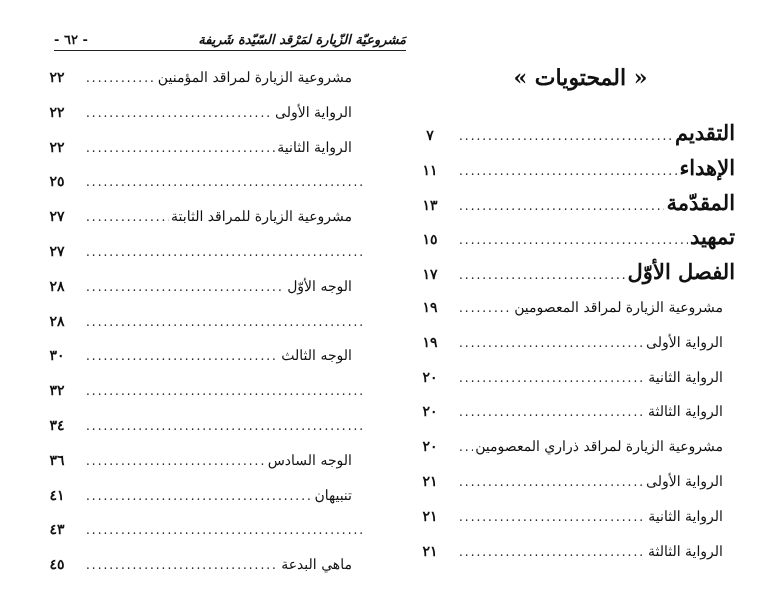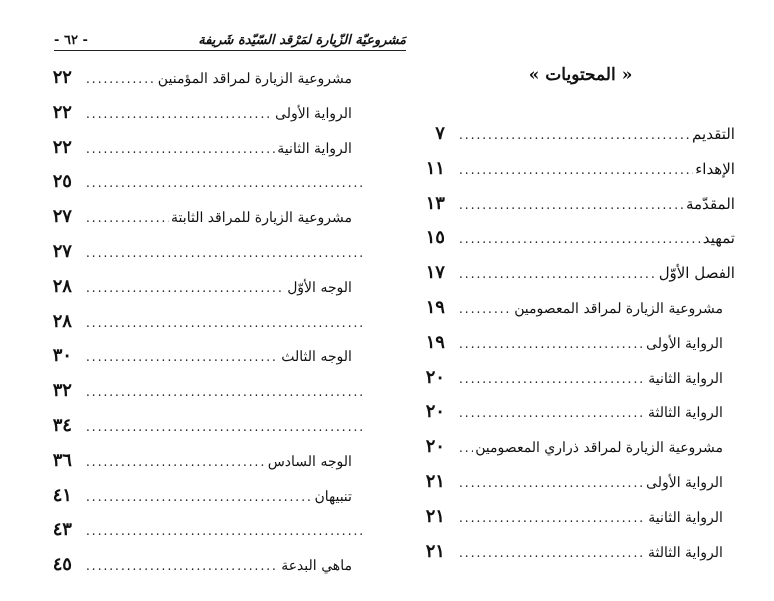--- a/index.html
+++ b/index.html
@@ -16,41 +16,41 @@
       border-bottom: 1.5px solid #222;
       display: flex; justify-content: space-between; align-items: flex-end;
       direction: ltr;
       margin-left: 36px;
     }
     .rh-page { font-size: 13px; font-weight: bold; padding-bottom: 3px; direction: rtl; }
     .rh-title { font-size: 13px; font-weight: bold; padding-bottom: 3px; direction: rtl; font-style: italic; }
 
     .toc-title {
       position: absolute; left: 0; width: 387px; top: 64px; text-align: center;
-      font-size: 17px; font-weight: bold; direction: rtl;
+      font-size: 22px; font-weight: bold; direction: rtl;
     }
 
     .toc-list { position: absolute; }
     .page-left .toc-list { left: 42px; top: 60px; width: 322px; }
     .page-right .toc-list { left: 28px; top: 116px; width: 320px; }
 
     .toc-row {
       display: flex; direction: ltr; align-items: baseline;
       height: 34.8px; line-height: 34.8px; white-space: nowrap;
     }
     .toc-num {
-      width: 30px; flex: none; font-weight: bold; font-size: 18px; text-align: right; direction: rtl;
+      width: 30px; flex: none; font-weight: bold; font-size: 14px; text-align: center; direction: rtl;
     }
     .toc-dots {
       flex: 1; overflow: hidden; margin-left: 14px; font-size: 12px; letter-spacing: 2px;
       color: #222; text-align: right; direction: ltr;
     }
     .toc-label { flex: none; direction: rtl; font-size: 14px; padding-left: 2px; }
     .toc-row.indent .toc-label { padding-right: 12px; }
-    .toc-row.chapter .toc-label { font-weight: normal; font-size: 15px; }
+    .toc-row.chapter .toc-label { font-weight: bold; font-size: 21px; }
   </style>
 </head>
 <body>
 
 <div class="page page-left">
   <div class="running-header">
     <span class="rh-page">- ٦٢ -</span>
     <span class="rh-title">مَشروعيّة الزّيارة لمَرْقد السّيّدة شَريفة</span>
   </div>
   <div class="toc-list" id="toc-left">

